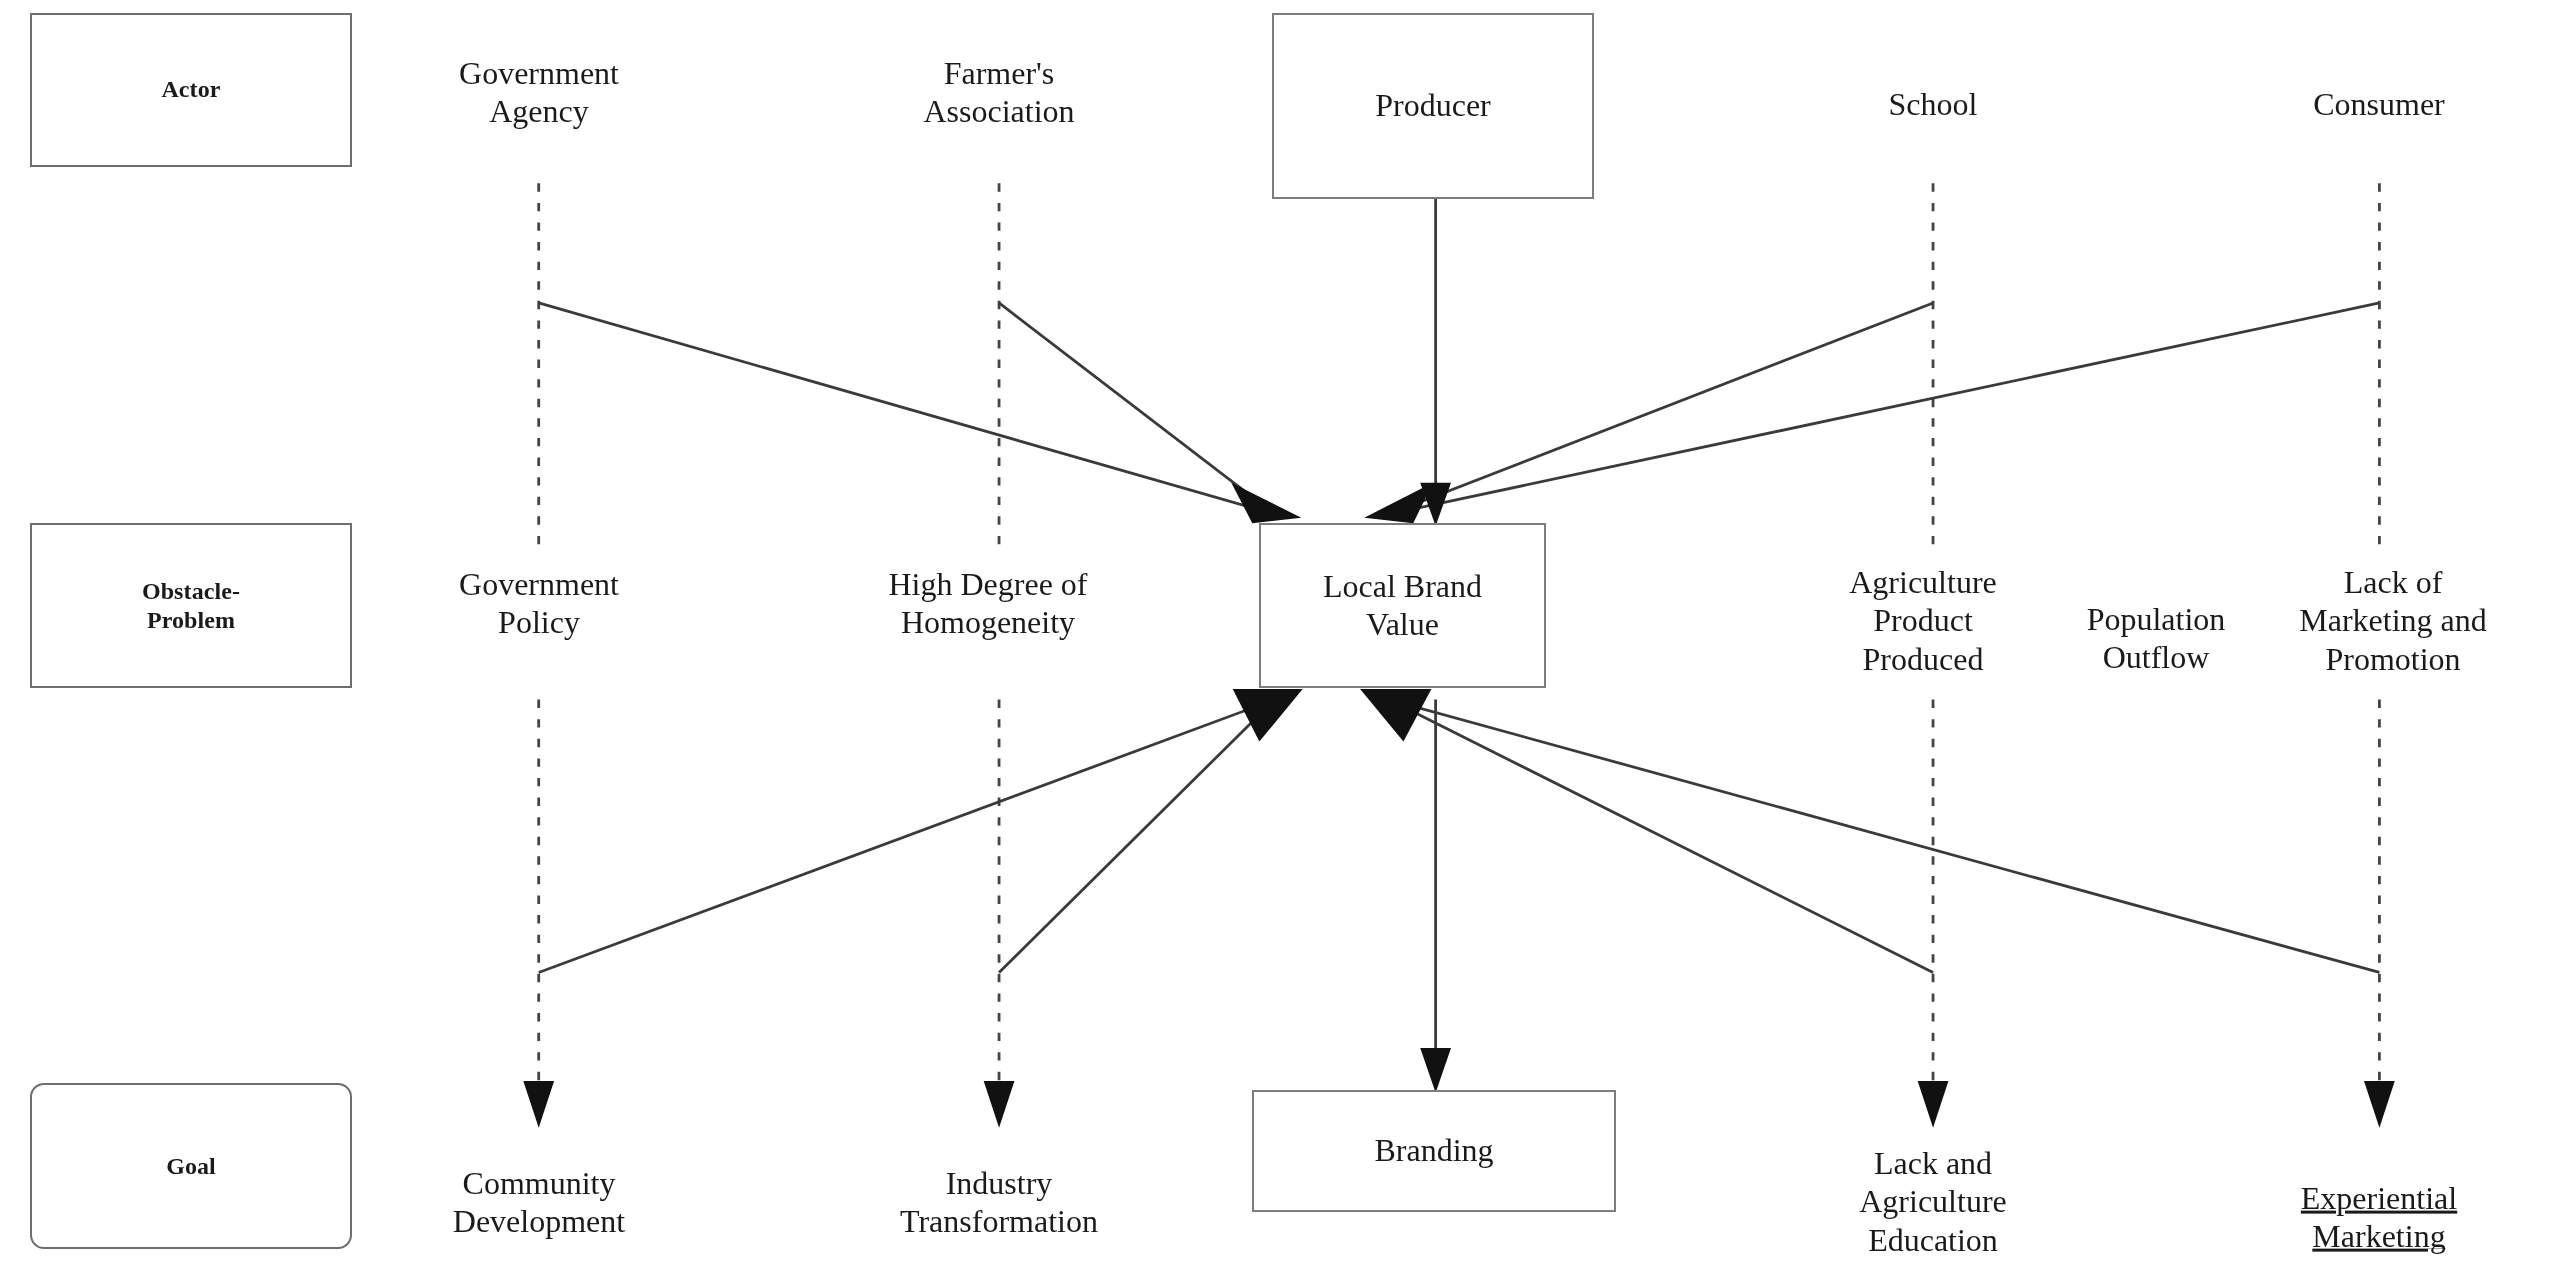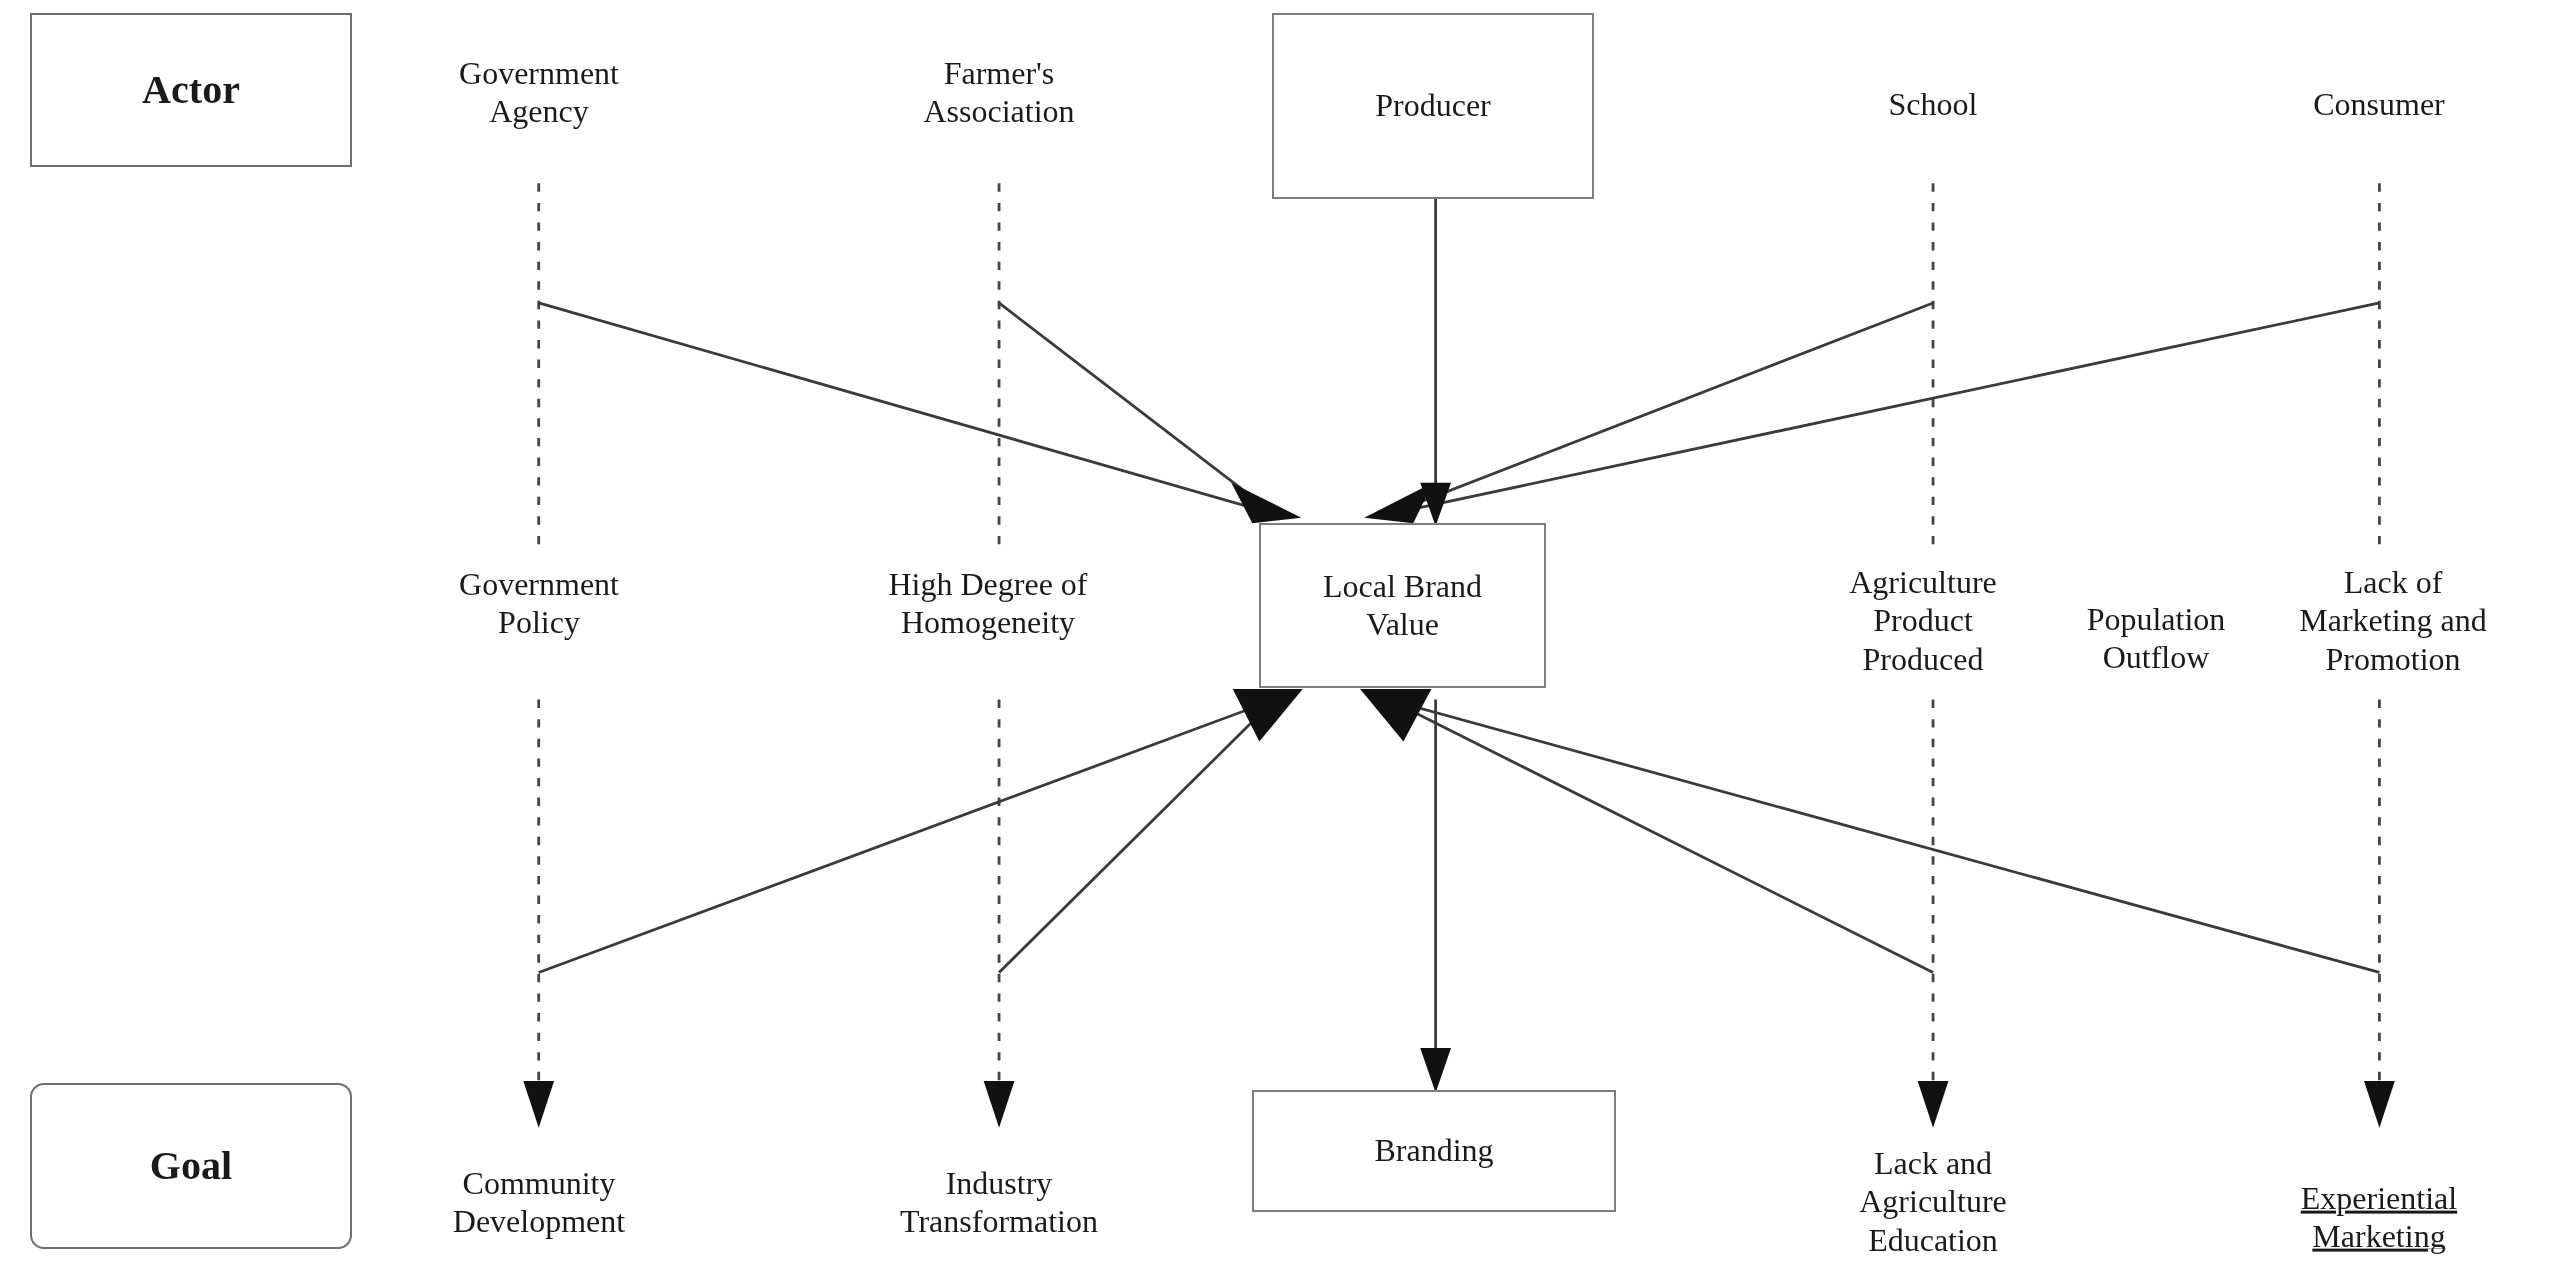--- a/index.html
+++ b/index.html
@@ -18,21 +18,21 @@
     box-sizing:border-box;
     background:#ffffff;
     border:2.1px solid #7d7d7d;
     display:flex;
     align-items:center;
     justify-content:center;
     text-align:center;
     line-height:1.18;
     color:#1a1a1a;
   }
-  .box.lane{border-color:#6e6e6e;font-weight:bold;font-size:40px;letter-spacing:0.1px;}
+  .box.lane{border-color:#6e6e6e;font-weight:bold;font-size:24px;letter-spacing:0.1px;}
   .box.node{font-size:32px;}
 
   
   .lbl{
     position:absolute;
     text-align:center;
     font-size:32px;
     line-height:1.2;
     color:#1a1a1a;
     white-space:pre-line;
@@ -98,20 +98,24 @@
       <path d="M1762,985 L1862,985 L1800,1060 z"></path>
       <path d="M1944,985 L2046,985 L2006,1060 z"></path>
       <path d="M2030,1498 L2074,1498 L2052,1562 z"></path>
     </g>
   </svg>
 
   <div class="box lane" style="left:30px;top:12.6px;width:322px;height:154px;">
     <span>Actor</span>
   </div>
 
+  <div class="box lane" style="left:30px;top:523px;width:322px;height:165px;">
+    <span style="white-space:pre-line;">Obstacle-
+Problem</span>
+  </div>
 
   <div class="box lane" style="left:30px;top:1083px;width:322px;height:166px;border-radius:14px;">
     <span>Goal</span>
   </div>
 
   <div class="box node" style="left:1272px;top:12.6px;width:322px;height:186px;">
     <span>Producer</span>
   </div>
 
   <div class="box node" style="left:1259px;top:523px;width:287px;height:165px;">

